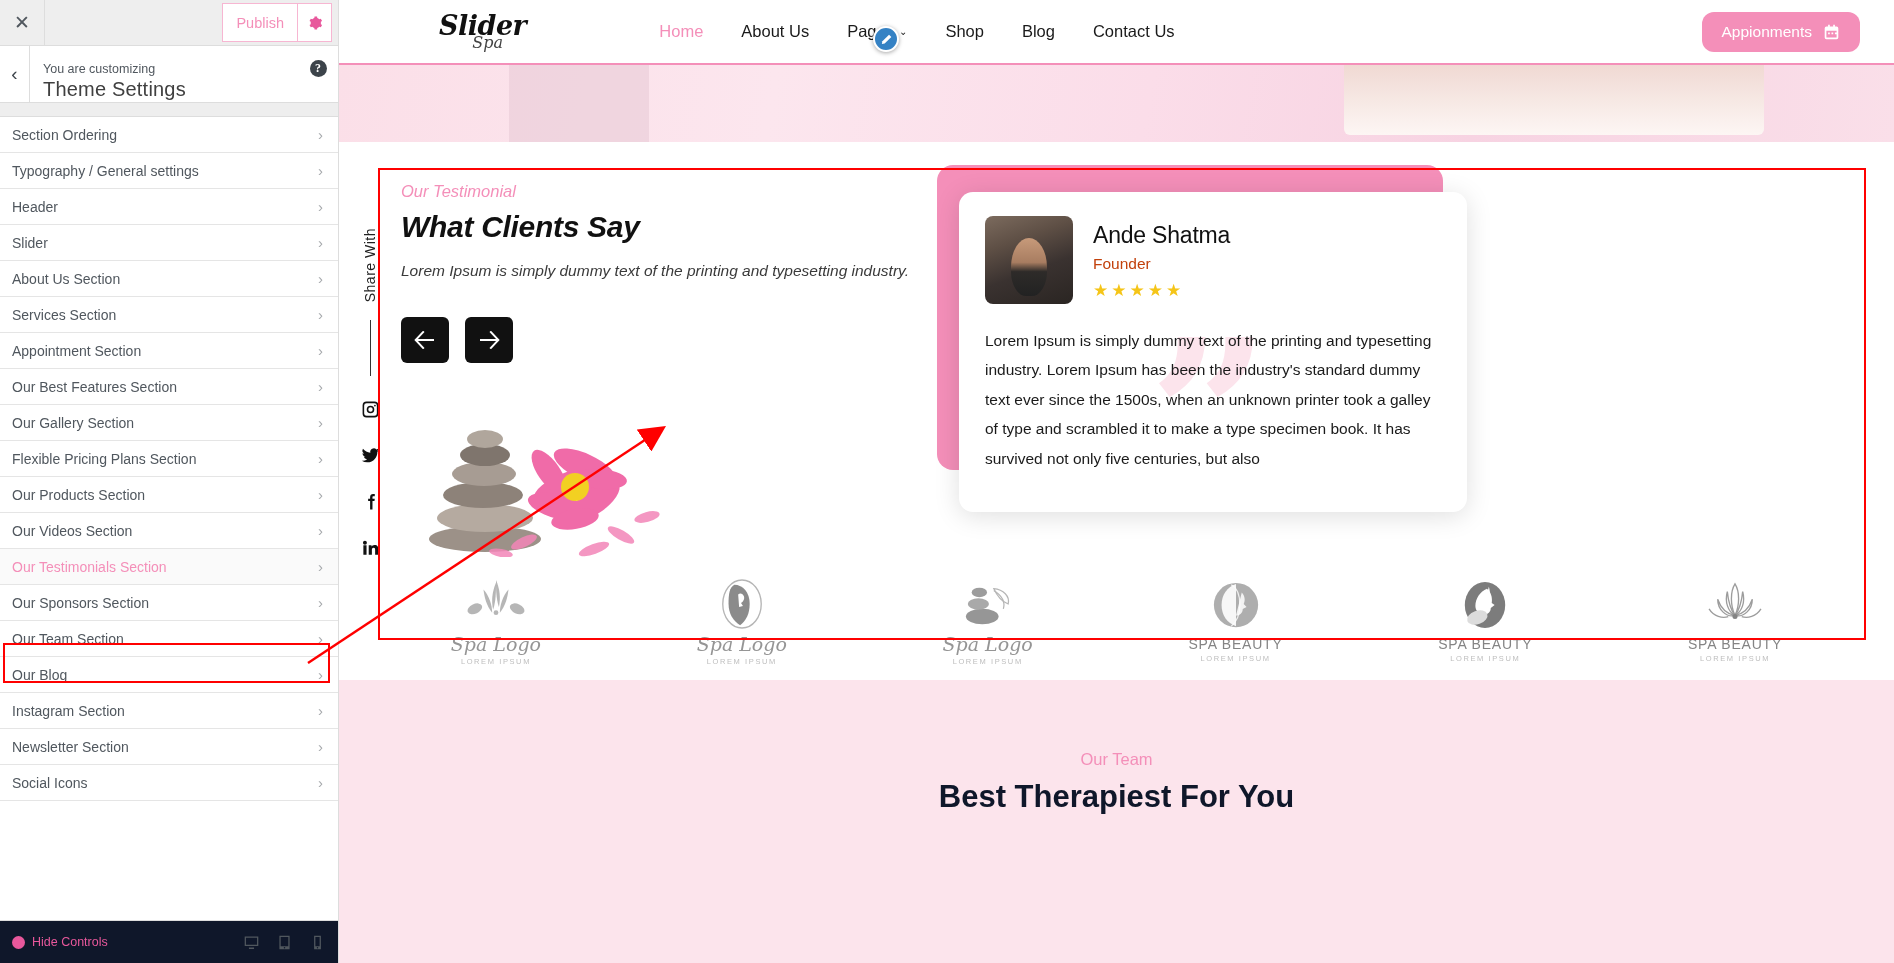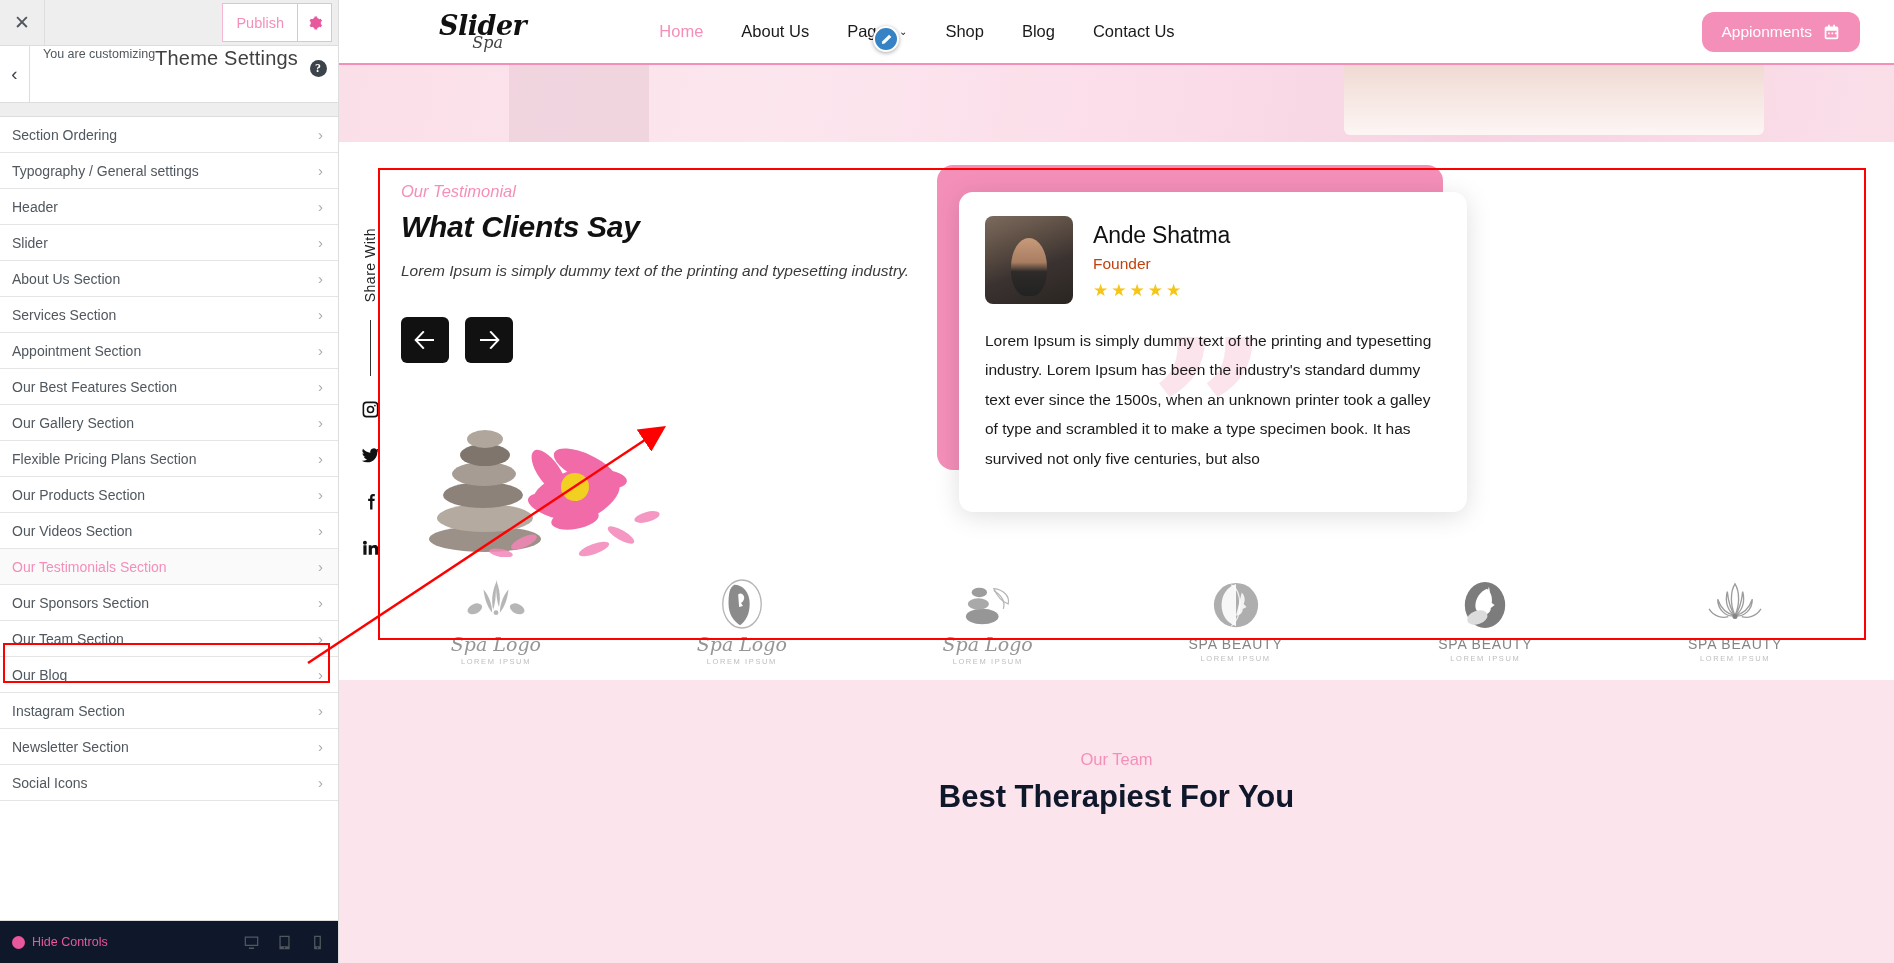--- a/index.html
+++ b/index.html
@@ -55,21 +55,21 @@
   .cz-header {
     height: 57px; flex: 0 0 57px;
     background: #fff; border-bottom: 1px solid #ddd;
     display: flex; align-items: stretch;
   }
   .cz-back {
     width: 30px; border-right: 1px solid #ddd;
     display: flex; align-items: center; justify-content: center;
     font-size: 19px; color: #3c434a; cursor: pointer;
   }
-  .cz-headtext { flex: 1; padding-left: 13px; display: flex; flex-direction: row; justify-content: flex-start; }
+  .cz-headtext { flex: 1; padding-left: 13px; display: flex; flex-direction: column; justify-content: flex-end; }
   .cz-customizing { font-size: 12.5px; color: #50575e; line-height: 1.3; }
   .cz-title { font-size: 20px; color: #404040; font-weight: 300; line-height: 1.25; letter-spacing: .2px;}
   .cz-help {
     width: 40px; display: flex; align-items: flex-start; justify-content: center;
     padding-top: 14px; cursor: pointer;
   }
   .cz-help-circle {
     width: 17px; height: 17px; border-radius: 50%;
     background: #3c434a; color: #fff;
     font-size: 12px; font-weight: bold;

